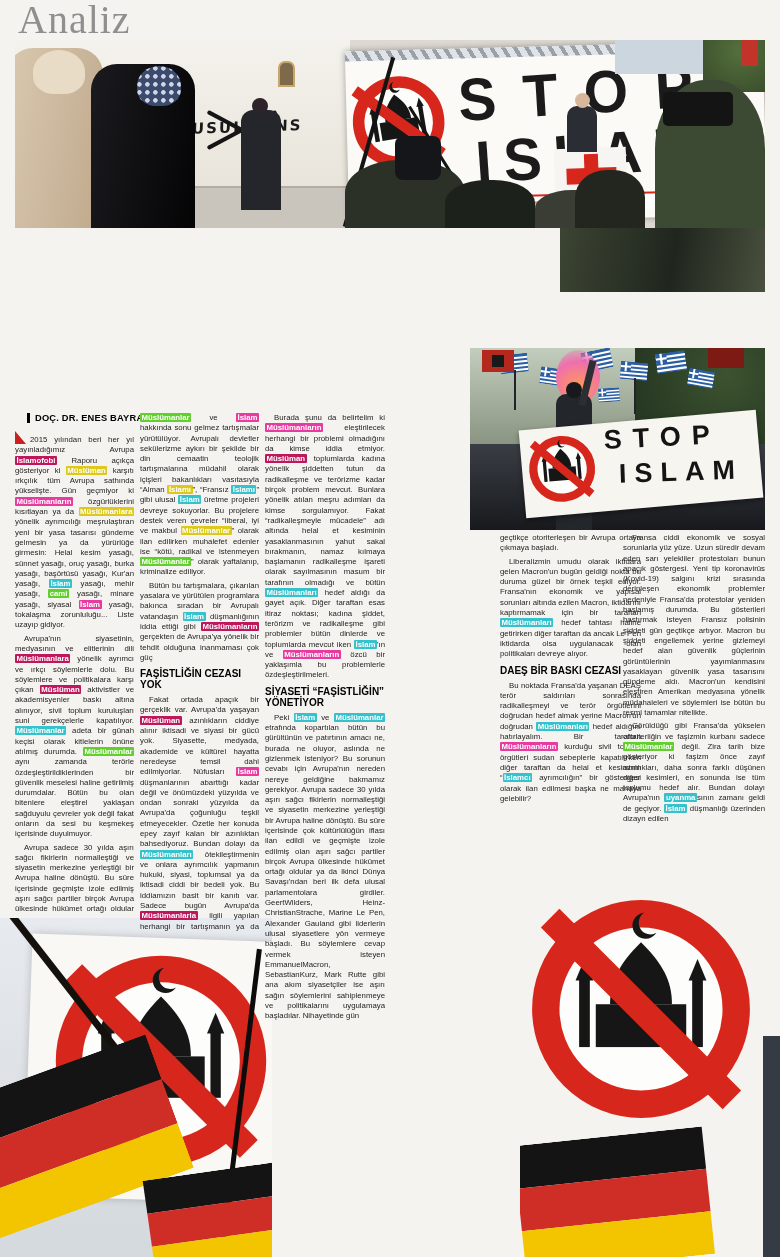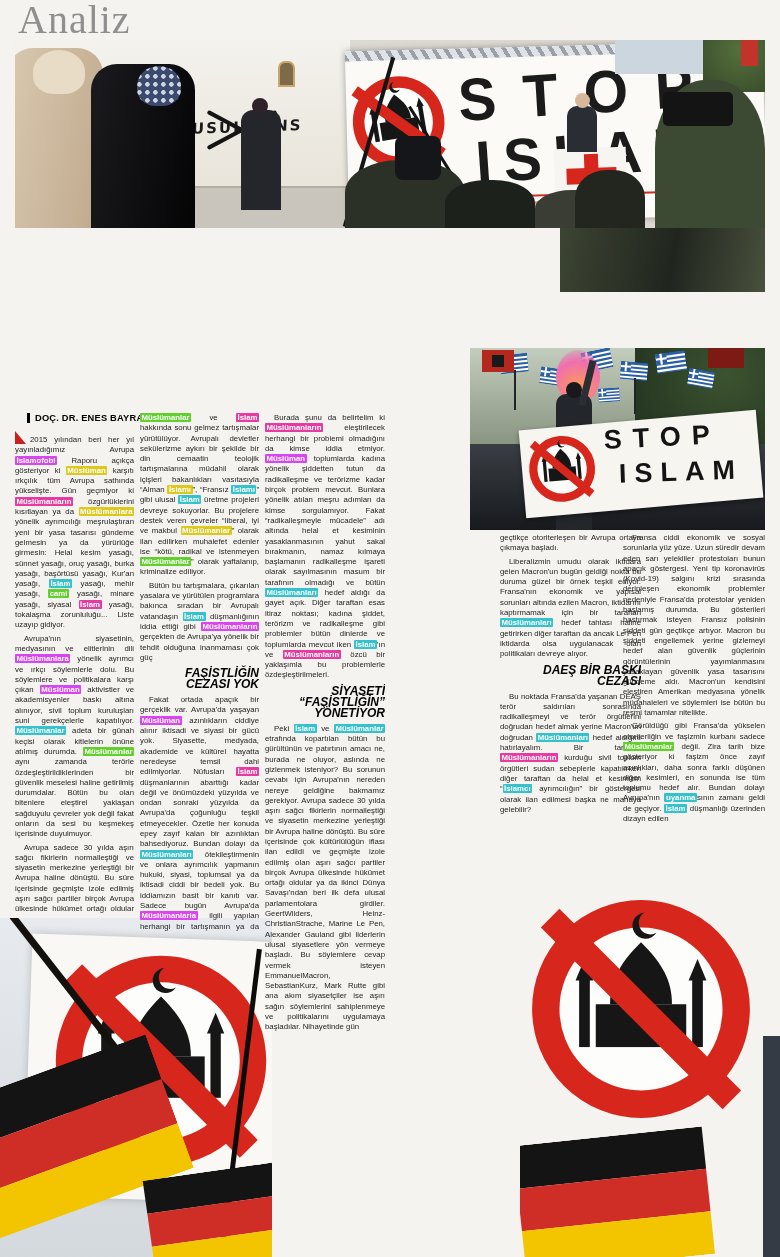--- a/index.html
+++ b/index.html
@@ -93,27 +93,27 @@
   
   .standfirst{position:absolute;left:20px;top:349px;width:442px;z-index:3;text-align:center;
         font-size:12.4px;line-height:18.5px;font-weight:bold;color:#17313f;}
   
   .byline{position:absolute;left:27px;top:413px;width:150px;z-index:3;font-size:9.3px;font-weight:bold;
         color:#000;border-left:3px solid #000;padding-left:5px;letter-spacing:.2px;}
   .col{position:absolute;z-index:3;font-size:7.8px;line-height:10.3px;color:#232323;
         text-align:justify;overflow:hidden;}
   .col p{margin:0 0 3px;}
   .col p.ind{text-indent:9px;}
-  .col h3.subhead{font-size:12px;line-height:11px;font-weight:bold;color:#000;margin:5px 0 5px;text-align:right;font-style:italic;}
+  .col h3.subhead{font-size:10px;line-height:11px;font-weight:bold;color:#000;margin:5px 0 5px;text-align:left;}
   .hl{color:#fff;font-weight:bold;padding:0 1.5px;border-radius:1px;}
   .hl-cyan{background:#35c2cc;}
   .hl-yellow{background:#dcc91c;}
   .hl-magenta{background:#e73ba0;}
   .hl-green{background:#61cf2e;}
-  .hl-orange{background:#d946ef;}
+  .hl-orange{background:#be185d;}
   .red-flag{display:inline-block;width:0;height:0;border-left:11px solid #c92020;
         border-top:13px solid transparent;margin-right:4px;vertical-align:-2px;}
   .col1{left:15px;top:431px;width:119px;height:485px;}
   .col2{left:140px;top:413px;width:119px;height:521px;}
   .col2-tail{left:158px;top:936px;width:102px;height:180px;text-align:right;}
   .col3{left:265px;top:413px;width:120px;height:652px;}
   .col4{left:500px;top:533px;width:141px;height:342px;}
   .col4-tail{left:477px;top:875px;width:90px;height:148px;text-align:left;}
   .col5{left:623px;top:533px;width:142px;height:334px;}
   .col5-tail{left:660px;top:867px;width:105px;height:282px;text-align:right;}

